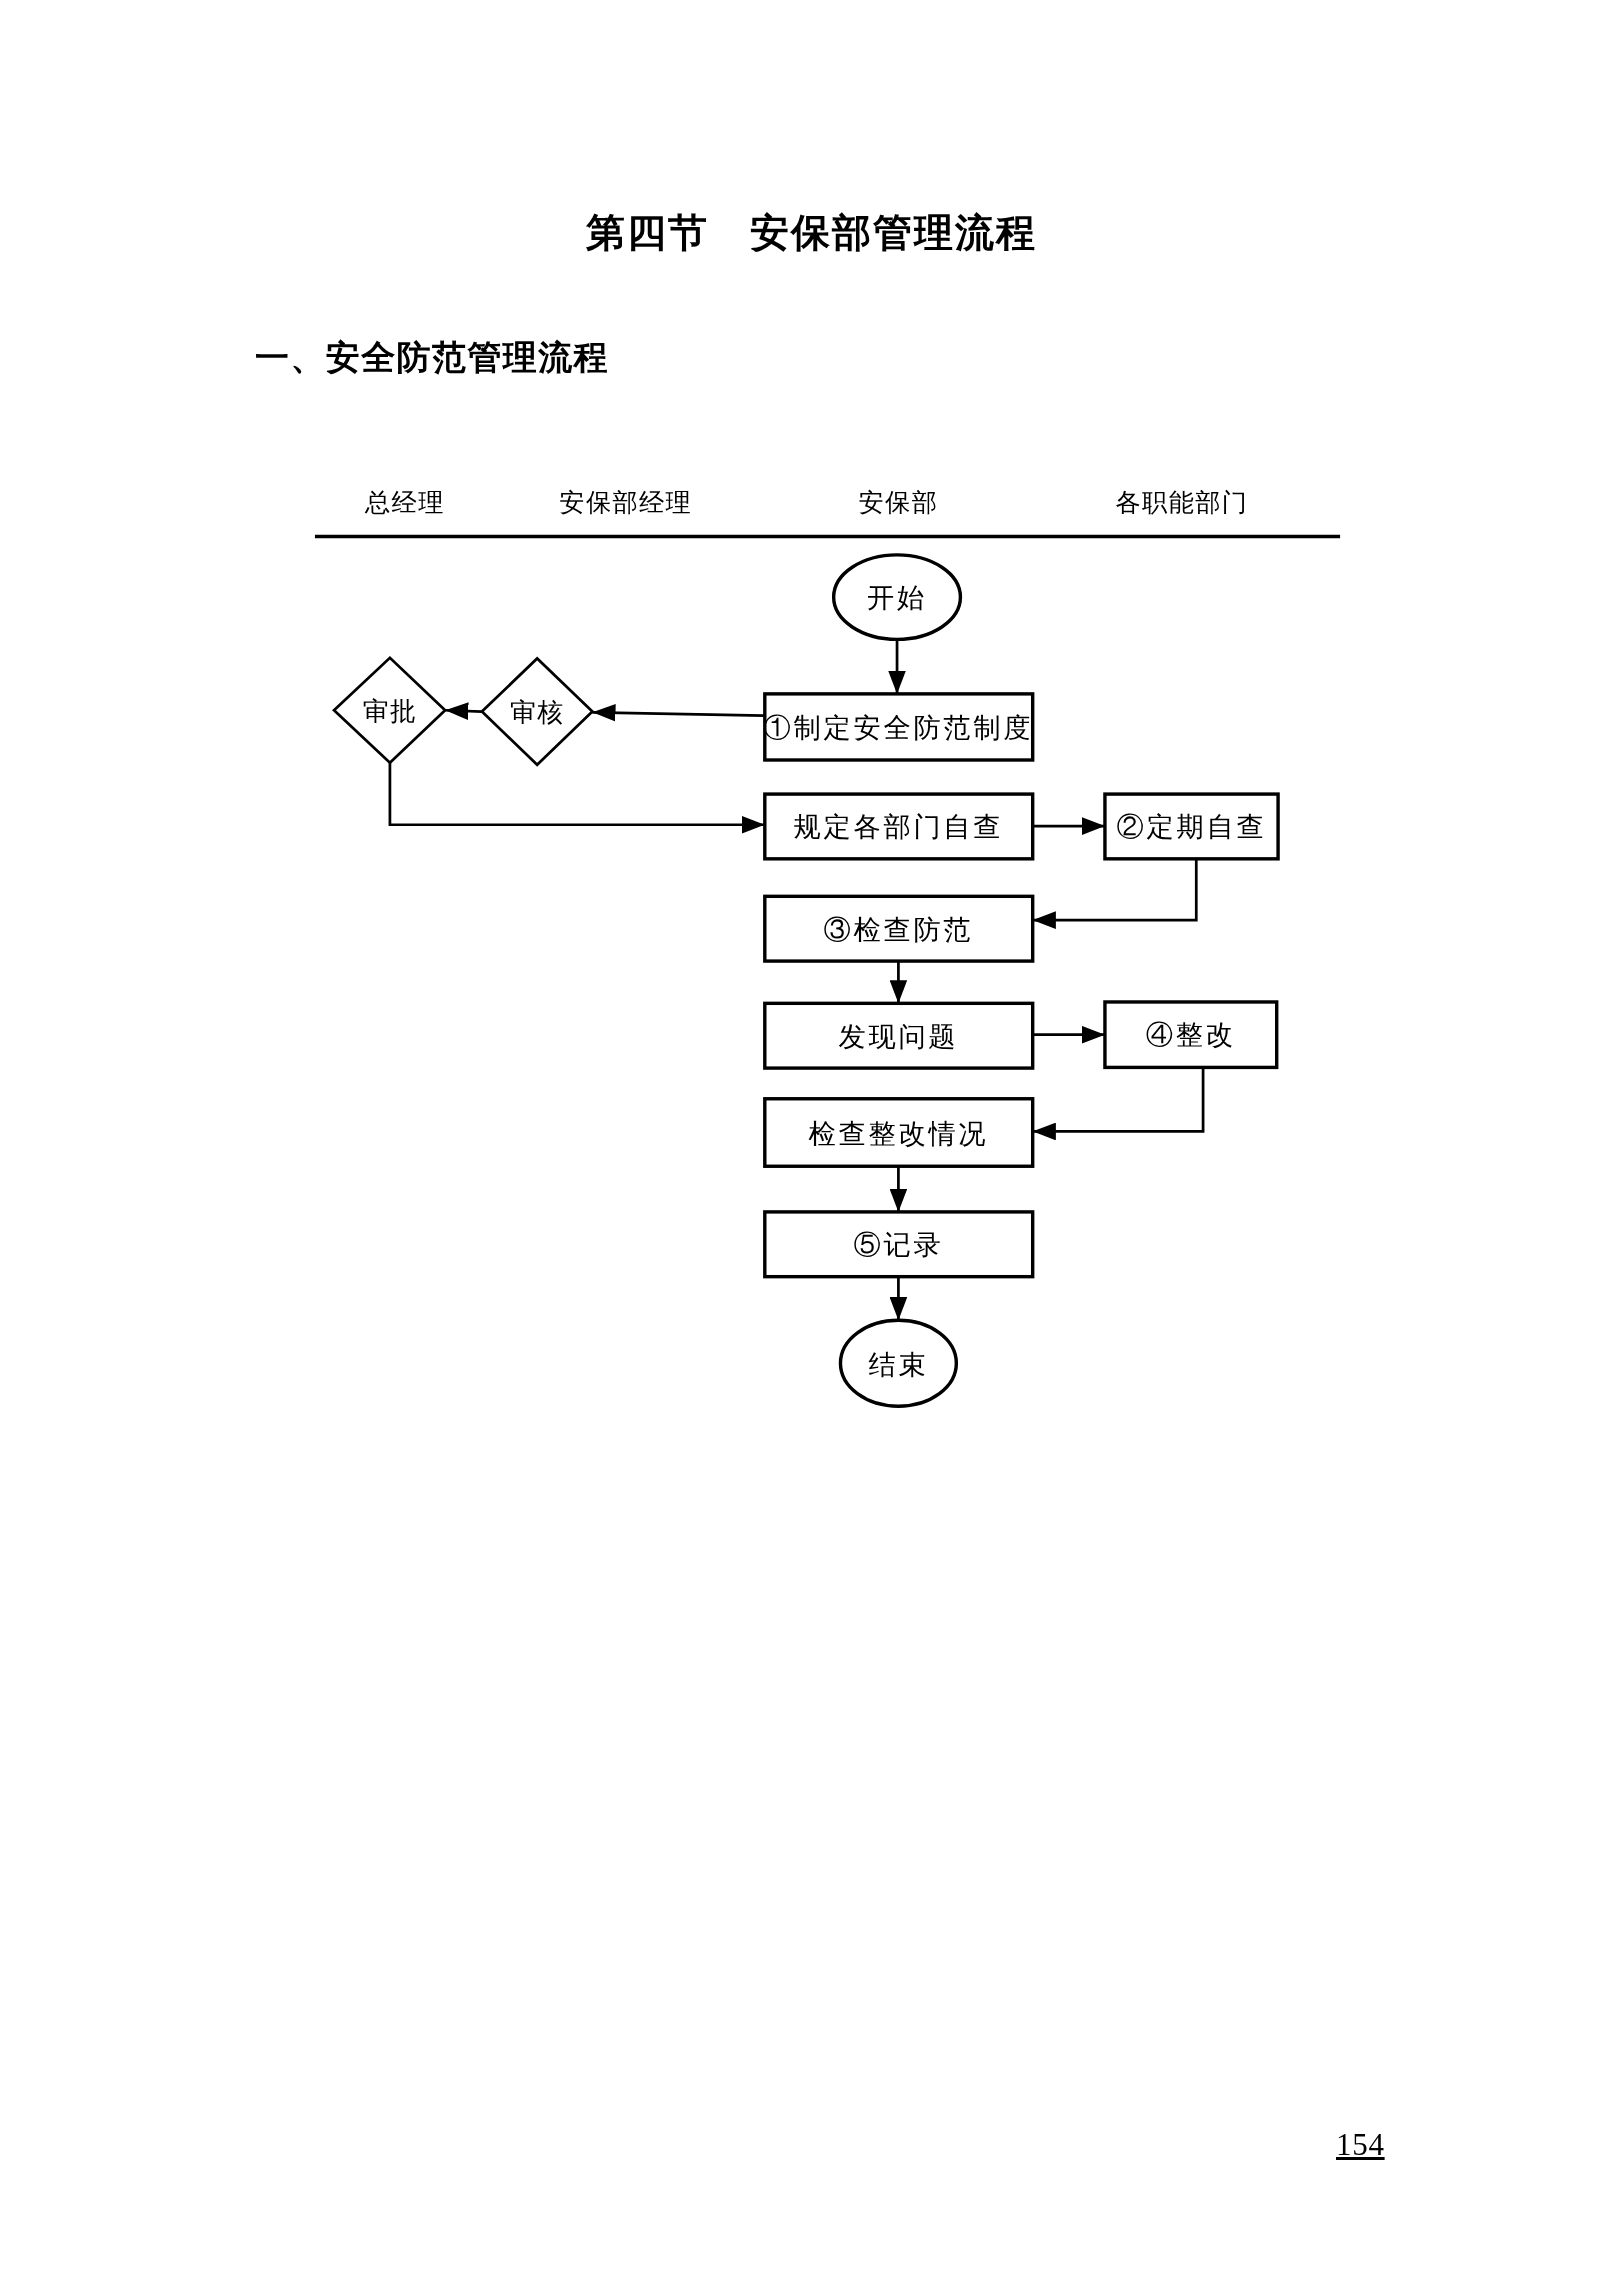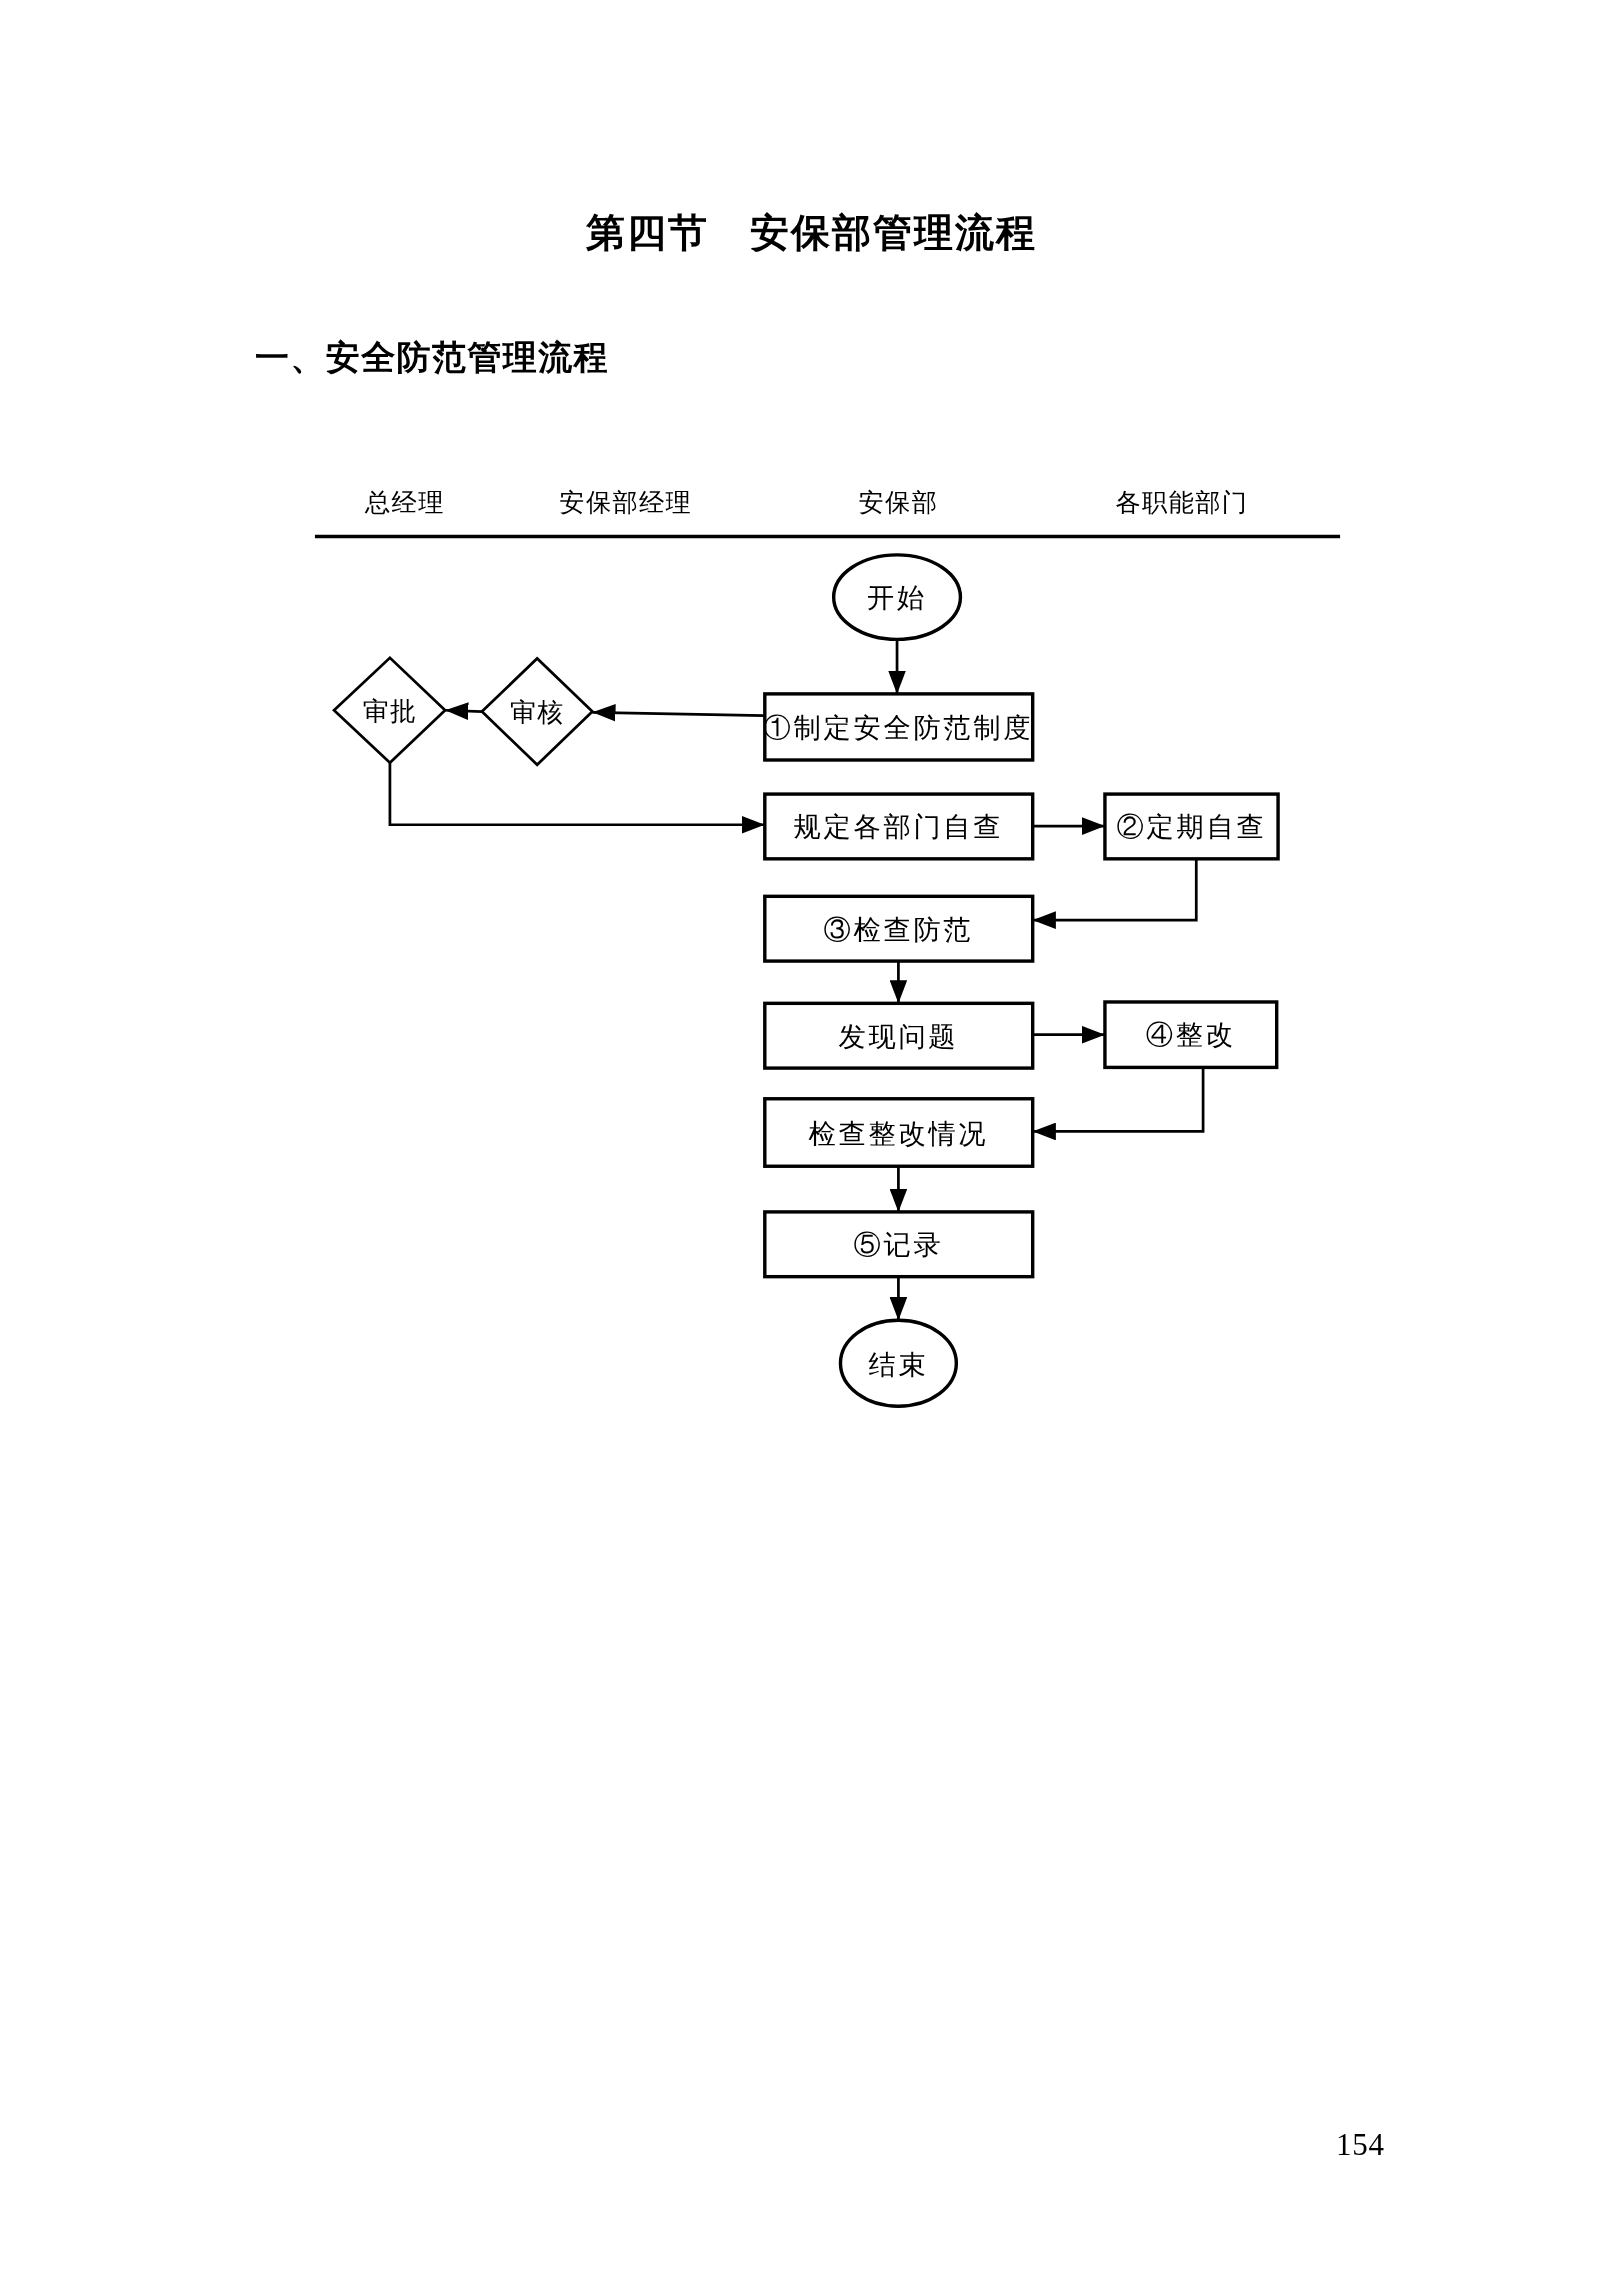--- a/index.html
+++ b/index.html
@@ -34,20 +34,21 @@
   .flow{
     position:absolute;
     top:0;left:0;
     width:1623px;height:2295px;
   }
   .pagenum{
     position:absolute;
     top:2127px;left:1336px;
     font-size:31px;
     letter-spacing:0.7px;
+    text-decoration:underline;
   }
   
   .shape{fill:#ffffff;stroke:#000000;stroke-width:5px;}
   .diamond{fill:#ffffff;stroke:#000000;stroke-width:4px;}
   .conn{fill:none;stroke:#000000;stroke-width:4px;}
   .rule{stroke:#000000;stroke-width:5px;}
   .lane{
     font-family:"Liberation Serif","DejaVu Serif",serif;
     font-size:37px;
     text-anchor:middle;

